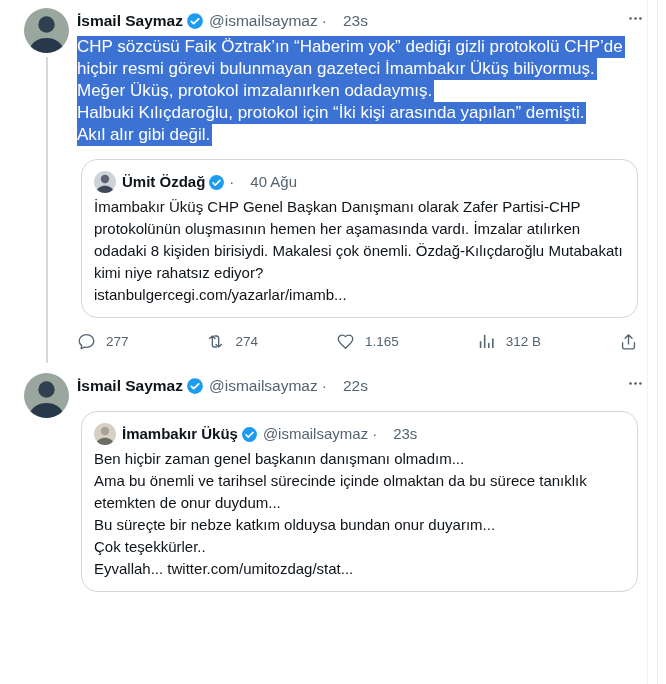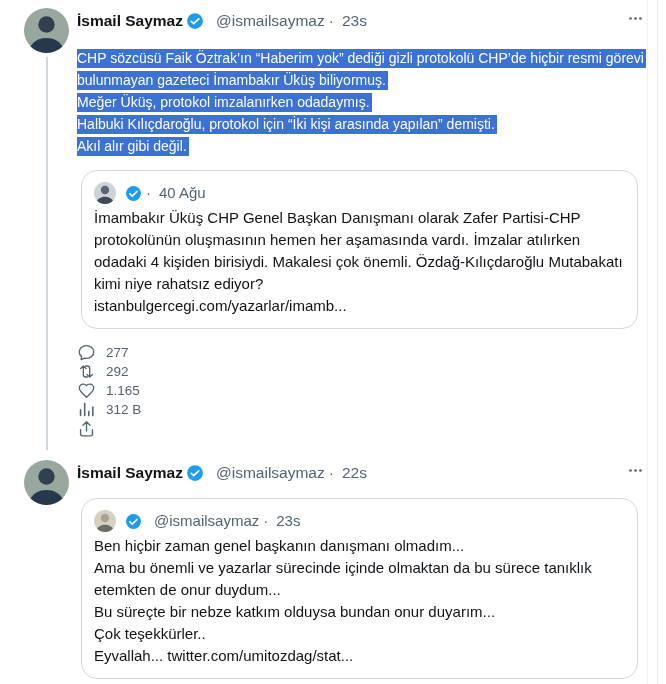--- a/index.html
+++ b/index.html
@@ -22,40 +22,40 @@
   .gutter{width:45px; flex-shrink:0; display:flex; flex-direction:column; align-items:center;}
   .avatar{width:45px; height:45px; border-radius:50%; overflow:hidden; flex-shrink:0;}
   .avatar svg{display:block;}
   .thread-line{width:2px; flex:1; background:var(--border); margin-top:4px;}
   .content{flex:1; min-width:0; margin-left:8px;}
 
   .tweet-header{display:flex; align-items:center; font-size:15.5px; line-height:22px; white-space:nowrap;}
   .name{font-weight:bold; color:var(--text);}
   .badge{width:18px; height:18px; margin-left:3px; flex-shrink:0;}
   .q-header .badge{width:17px; height:17px;}
-  .handle{color:var(--secondary); margin-left:12px; font-weight:normal;}
+  .handle{color:var(--secondary); margin-left:5px; font-weight:normal;}
   .dot{color:var(--secondary); margin-left:4px;}
-  .time{color:var(--secondary); margin-left:8px;}
+  .time{color:var(--secondary); margin-left:16px;}
   .more-btn{margin-left:auto; background:none; border:none; cursor:pointer; color:var(--secondary);
     display:flex; align-items:flex-start; padding:2px 2px 6px 6px;}
   .more-btn svg{width:17px; height:17px;}
 
-  .tweet-text{font-size:14px; line-height:22px; margin-top:14px; white-space:pre-line; word-wrap:break-word;}
+  .tweet-text{font-size:17px; line-height:22px; margin-top:3px; white-space:pre-line; word-wrap:break-word;}
   .sel{background:var(--selection); color:#fff; padding:1px 2px 2px 0;
        -webkit-box-decoration-break:clone; box-decoration-break:clone;}
 
   .quote-card{border:1px solid var(--border); border-radius:16px; margin:13px 8px 0 4px;
     padding:11px 12px 11px 12px; cursor:pointer; background:#fff;}
   .q-header{display:flex; align-items:center; font-size:15px; line-height:22px; white-space:nowrap;}
   .q-avatar{width:22px; height:22px; border-radius:50%; overflow:hidden; margin-right:6px; flex-shrink:0;}
   .q-avatar svg{display:block;}
   .q-text{font-size:15px; line-height:22px; margin-top:3px; white-space:pre-line; color:var(--text); word-wrap:break-word;}
 
   .metrics{display:flex; align-items:flex-start; justify-content:space-between;
-    margin:12px 8px 0 0; padding:2px 0 12px 0; color:var(--secondary); font-size:13.5px;flex-direction:column;}
+    margin:12px 8px 0 0; padding:2px 0 12px 0; color:var(--secondary); font-size:13.5px;}
   .metric{display:flex; align-items:center; gap:10px; background:none; border:none;
     color:var(--secondary); cursor:pointer; font-family:inherit; font-size:13.5px;}
   .metric svg{width:19px; height:19px; stroke:var(--secondary); fill:none;
     stroke-width:1.7; stroke-linecap:round; stroke-linejoin:round;}
 </style>
 </head>
 <body>
 
 <div class="timeline">
   <div class="edge-line l1"></div>
@@ -95,44 +95,45 @@
 Akıl alır gibi değil.</span></div>
 
       <div class="quote-card">
         <div class="q-header">
           <div class="q-avatar" style="background:#cdd3d8">
             <svg viewBox="0 0 22 22" width="22" height="22">
               <circle cx="11" cy="8" r="4.2" fill="#5b6472"></circle>
               <path d="M1.5 23c1.2-6 4.8-8.2 9.5-8.2s8.3 2.2 9.5 8.2z" fill="#3f4a59"></path>
             </svg>
           </div>
+          <span class="name">Ümit Özdağ</span>
           <svg class="badge" viewBox="0 0 24 24">
             <circle cx="12" cy="12" r="10.5" fill="#1d9bf0"></circle>
             <path d="M7 12.4l3.2 3.2L17 9.1" stroke="#fff" stroke-width="2.3" fill="none" stroke-linecap="round" stroke-linejoin="round"></path>
           </svg>
           <span class="dot">·</span>
           <span class="time">40 Ağu</span>
         </div>
-        <div class="q-text">İmambakır Üküş CHP Genel Başkan Danışmanı olarak Zafer Partisi-CHP protokolünün oluşmasının hemen her aşamasında vardı. İmzalar atılırken odadaki 4 kişiden birisiydi. Makalesi çok önemli. Özdağ-Kılıçdaroğlu Mutabakatı kimi niye rahatsız ediyor?
+        <div class="q-text">İmambakır Üküş CHP Genel Başkan Danışmanı olarak Zafer Partisi-CHP protokolünün oluşmasının hemen her aşamasında vardı. İmzalar atılırken odadaki 8 kişiden birisiydi. Makalesi çok önemli. Özdağ-Kılıçdaroğlu Mutabakatı kimi niye rahatsız ediyor?
 istanbulgercegi.com/yazarlar/imamb...</div>
       </div>
 
       <div class="metrics">
         <button class="metric">
           <svg viewBox="0 0 24 24">
             <path d="M12 3.4c-5.1 0-9.2 3.5-9.2 7.9 0 2.4 1.2 4.5 3.1 5.9l-.7 3.9 4.4-1.9c.8.2 1.6.3 2.4.3 5.1 0 9.2-3.6 9.2-8S17.1 3.4 12 3.4z"></path>
           </svg>
           <span>277</span>
         </button>
         <button class="metric">
           <svg viewBox="0 0 24 24">
             <path d="M4.6 8.3L8 4.9l3.4 3.4M8 4.9v11.2a2.9 2.9 0 0 0 2.9 2.9h2.3"></path>
             <path d="M19.4 15.7L16 19.1l-3.4-3.4M16 19.1V7.9A2.9 2.9 0 0 0 13.1 5h-2.3"></path>
           </svg>
-          <span>292</span>
+          <span>274</span>
         </button>
         <button class="metric">
           <svg viewBox="0 0 24 24">
             <path d="M12 20.6l-1.3-1.2C6 15.2 2.9 12.4 2.9 8.9 2.9 6.1 5.1 3.9 7.9 3.9c1.6 0 3.1.7 4.1 1.9 1-1.2 2.5-1.9 4.1-1.9 2.8 0 5 2.2 5 5 0 3.5-3.1 6.3-7.8 10.5L12 20.6z"></path>
           </svg>
           <span>1.165</span>
         </button>
         <button class="metric">
           <svg viewBox="0 0 24 24" style="stroke-width:2">
             <path d="M4.5 19.5v-7"></path>
@@ -181,29 +182,30 @@
       </div>
 
       <div class="quote-card">
         <div class="q-header">
           <div class="q-avatar" style="background:#d6d0c4">
             <svg viewBox="0 0 22 22" width="22" height="22">
               <circle cx="11" cy="8" r="4.2" fill="#a7a294"></circle>
               <path d="M1.5 23c1.2-6 4.8-8.2 9.5-8.2s8.3 2.2 9.5 8.2z" fill="#6b6e63"></path>
             </svg>
           </div>
+          <span class="name">İmambakır Üküş</span>
           <svg class="badge" viewBox="0 0 24 24">
             <circle cx="12" cy="12" r="10.5" fill="#1d9bf0"></circle>
             <path d="M7 12.4l3.2 3.2L17 9.1" stroke="#fff" stroke-width="2.3" fill="none" stroke-linecap="round" stroke-linejoin="round"></path>
           </svg>
           <span class="handle">@ismailsaymaz</span>
           <span class="dot">·</span>
           <span class="time">23s</span>
         </div>
         <div class="q-text">Ben hiçbir zaman genel başkanın danışmanı olmadım...
-Ama bu önemli ve yazarlar sürecinde içinde olmaktan da bu sürece tanıklık etemkten de onur duydum...
+Ama bu önemli ve tarihsel sürecinde içinde olmaktan da bu sürece tanıklık etemkten de onur duydum...
 Bu süreçte bir nebze katkım olduysa bundan onur duyarım...
 Çok teşekkürler..
 Eyvallah... twitter.com/umitozdag/stat...</div>
       </div>
     </div>
   </article>
 </div>
 
 </body></html>

